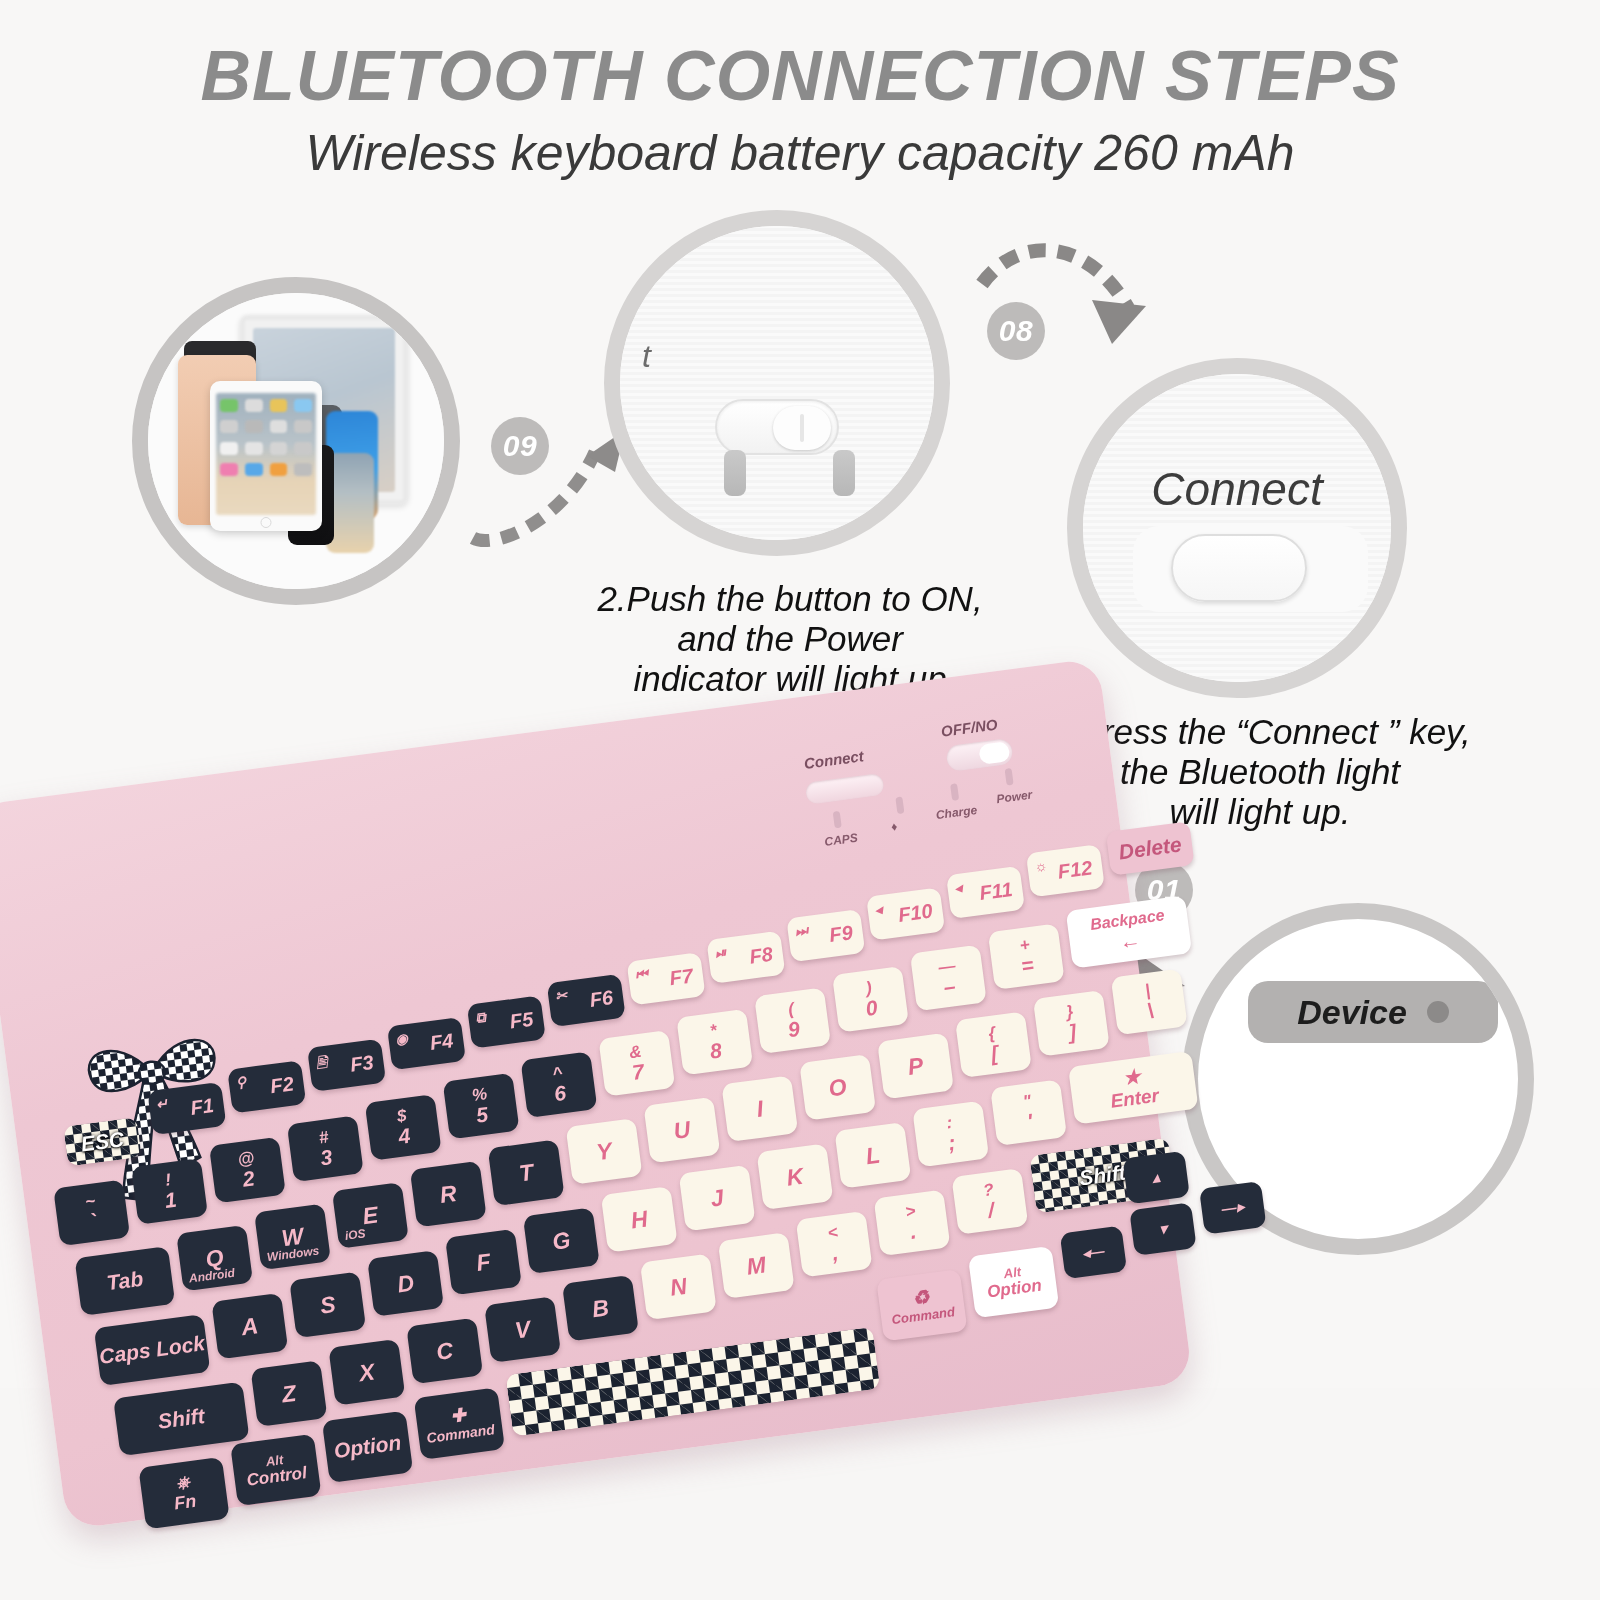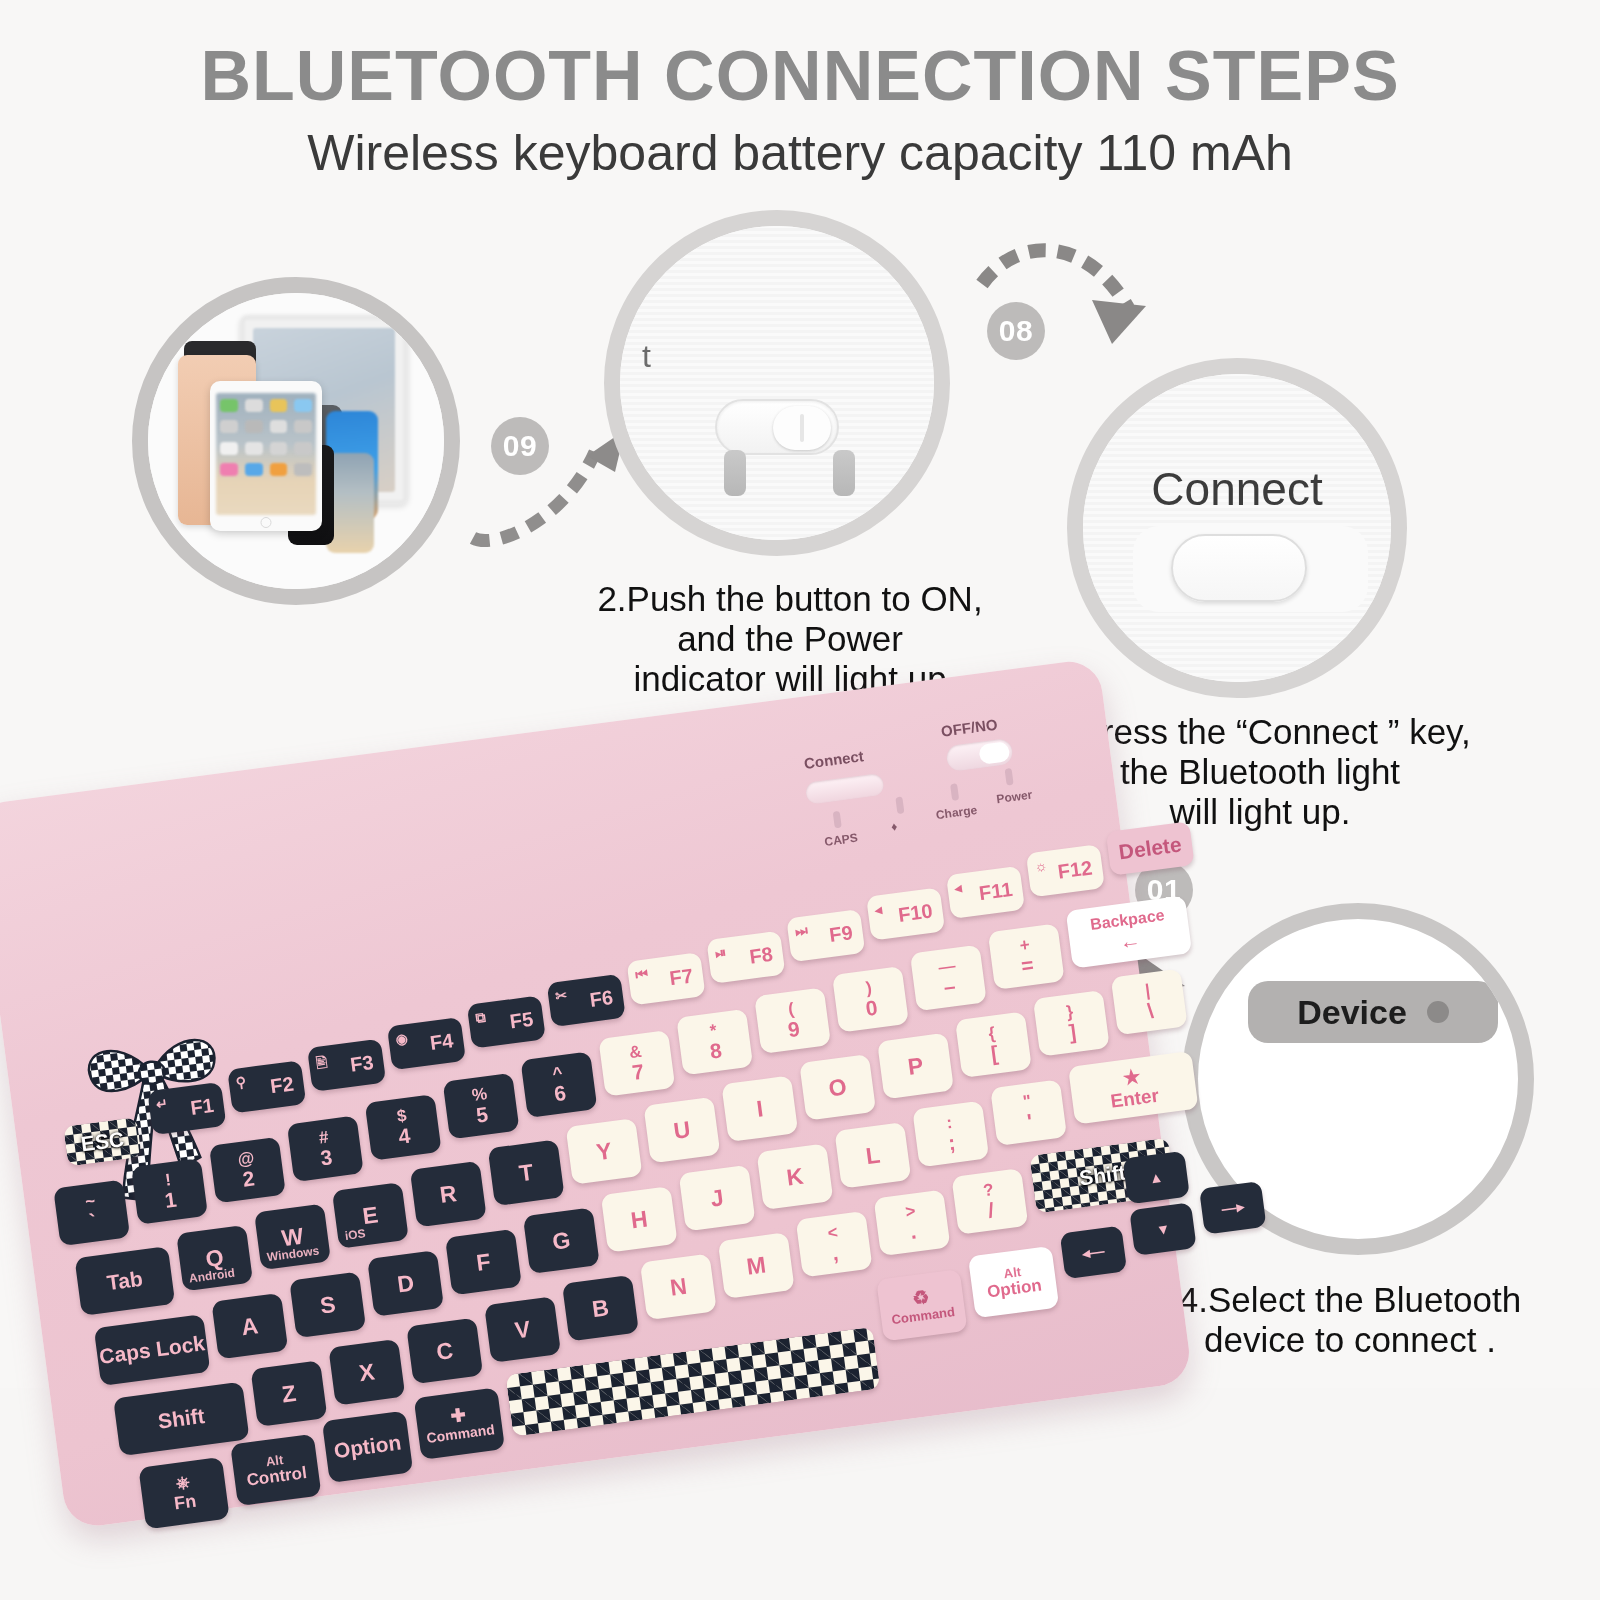--- a/index.html
+++ b/index.html
@@ -2,21 +2,21 @@
 <html><head>
 <meta charset="utf-8">
 <style>
   * { box-sizing: border-box; margin: 0; padding: 0; }
   html, body {
     width: 1600px; height: 1600px;
     background: #f7f6f5;
     font-family: "Liberation Sans", sans-serif;
     overflow: hidden;
   }
-  #stage { position: relative; width: 1600px; height: 1388px; background: #f8f7f6; }
+  #stage { position: relative; width: 1600px; height: 1388px; background: #f8f7f6; font-style: italic; }
 
   
   .title {
     position: absolute; top: 36px; left: 0; width: 1600px;
     text-align: center;
     font-size: 70px; font-weight: 700; letter-spacing: 1px;
     color: #8b8b8b;
     font-family: "Liberation Sans", sans-serif;
   }
   .subtitle {
@@ -206,21 +206,21 @@
   #bow { position:absolute; left:62px; top:236px; width:170px; height:200px; }
 
   .syr { font-size:15px; }
 </style>
 </head>
 <body>
 
 <div id="stage">
 
   <div class="title">BLUETOOTH CONNECTION STEPS</div>
-  <div class="subtitle">Wireless keyboard battery capacity 110 mAh</div>
+  <div class="subtitle">Wireless keyboard battery capacity 260 mAh</div>
 
   <div class="circle" id="c1">
     <div class="devwrap">
       <div class="tabletA">
           <i></i>
         </div>
       <div class="tabletBlack"></div>
       <div class="tabletGold"></div>
       <div class="phoneGray">
           <div class="cam"></div>
@@ -292,21 +292,20 @@
 
   <div class="circle" id="c4">
     <div class="dev-pill">
       <span class="t">Device</span>
       <span class="dot"></span>
     </div>
   </div>
 
   <div class="cap" id="cap2">2.Push the button to ON,<br>and the Power<br>indicator will light up</div>
   <div class="cap" id="cap3">3.Press the “Connect ” key,<br>the Bluetooth light<br>will light up.</div>
-  <div class="cap" id="cap4">4.Select the Bluetooth<br>device to connect .</div>
 
   <div id="kb">
     <div class="kb-body">
 
       <svg id="bow" viewBox="0 0 170 200">
         <defs>
           <pattern id="chk" width="14" height="14" patternUnits="userSpaceOnUse">
             <rect width="14" height="14" fill="#ffffff"></rect>
             <rect width="7" height="7" fill="#1b2230"></rect>
             <rect x="7" y="7" width="7" height="7" fill="#1b2230"></rect>

